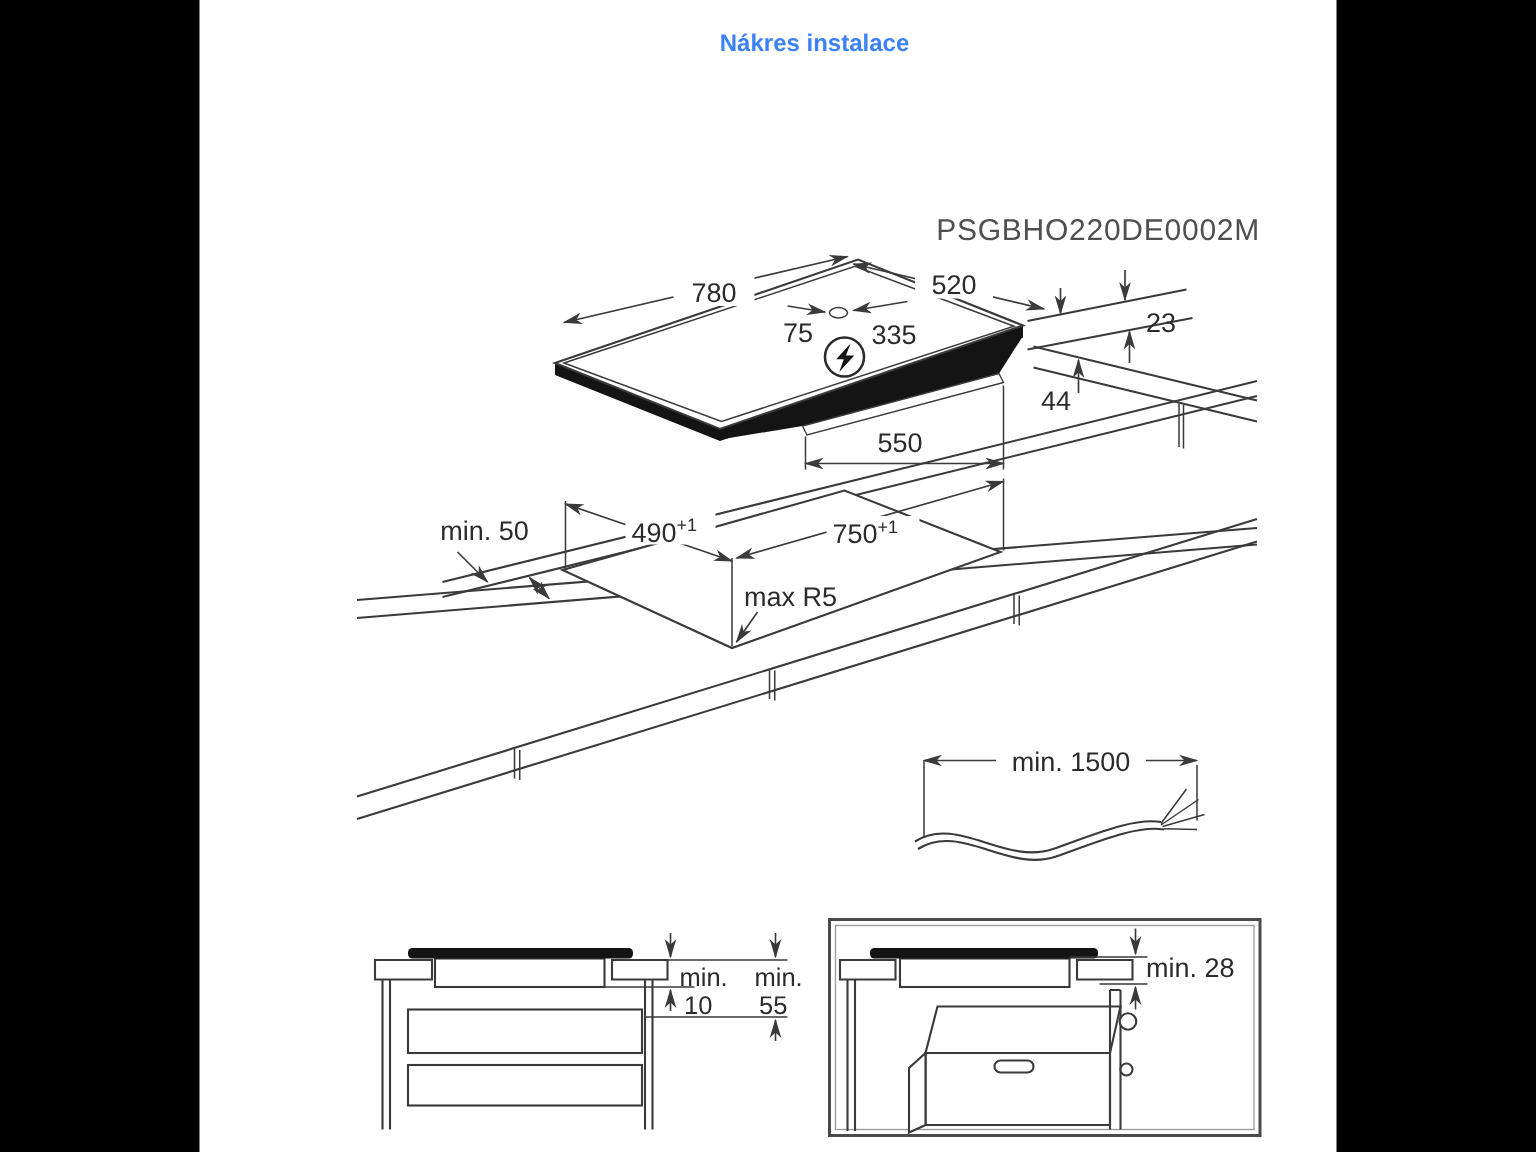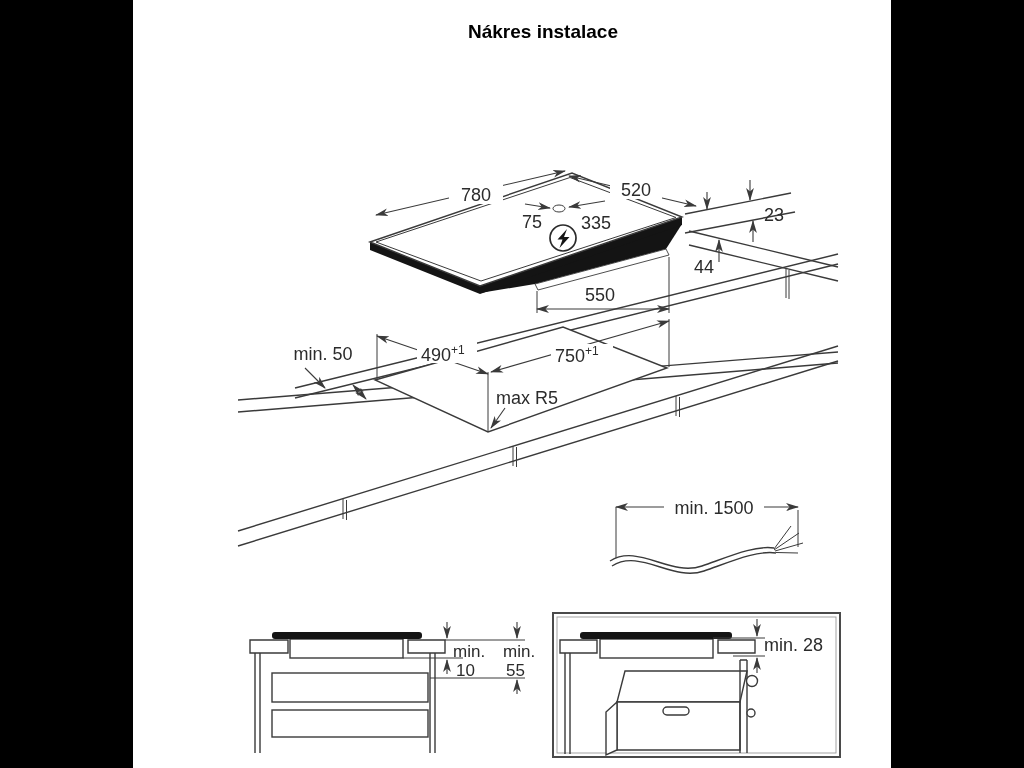--- a/index.html
+++ b/index.html
@@ -1,38 +1,39 @@
 <!DOCTYPE html>
 <html><head>
 <meta charset="utf-8">
 <style>
   html,body{margin:0;padding:0;background:#000;}
   .stage{position:relative;width:1024px;height:768px;background:#000;overflow:hidden;
          font-family:"Liberation Sans",sans-serif;}
   .paper{position:absolute;left:133px;top:0;width:758px;height:768px;background:#fff;}
   .doc-title{position:absolute;left:410px;top:21px;transform:translateX(-50%);
-             font-size:19px;font-weight:bold;color:#000000;white-space:nowrap;}
+             font-size:16px;font-weight:bold;color:#3b82f6;white-space:nowrap;}
   .model-code{position:absolute;left:485px;top:143px;width:222px;text-align:right;
               font-size:20px;color:#4f4f4f;letter-spacing:.5px;white-space:nowrap;}
   svg{position:absolute;left:0;top:0;}
   svg text{font-family:"Liberation Sans",sans-serif;fill:#2b2b2b;font-size:18px;}
   .ln{stroke:#3a3a3a;stroke-width:1.4;fill:none;}
   .thin{stroke:#3a3a3a;stroke-width:1;fill:none;}
   .dim{stroke:#3a3a3a;stroke-width:1.1;fill:none;}
   .wfill{fill:#fff;}
   .dark{fill:#141414;}
   .sm{font-size:17px;}
 </style>
 </head>
 <body>
 
 <div class="stage">
   <div class="paper">
 
     <div class="doc-title">Nákres instalace</div>
+    <div class="model-code">PSGBHO220DE0002M</div>
 
     <svg width="758" height="768" viewBox="0 0 758 768">
       <defs>
         <marker id="ah" markerWidth="13" markerHeight="9" refX="12" refY="4.5" orient="auto-start-reverse" markerUnits="userSpaceOnUse">
           <path d="M13,4.5 L0,0.6 L3.6,4.5 L0,8.4 Z" fill="#3a3a3a"></path>
         </marker>
       </defs>
 
       <g>
 

